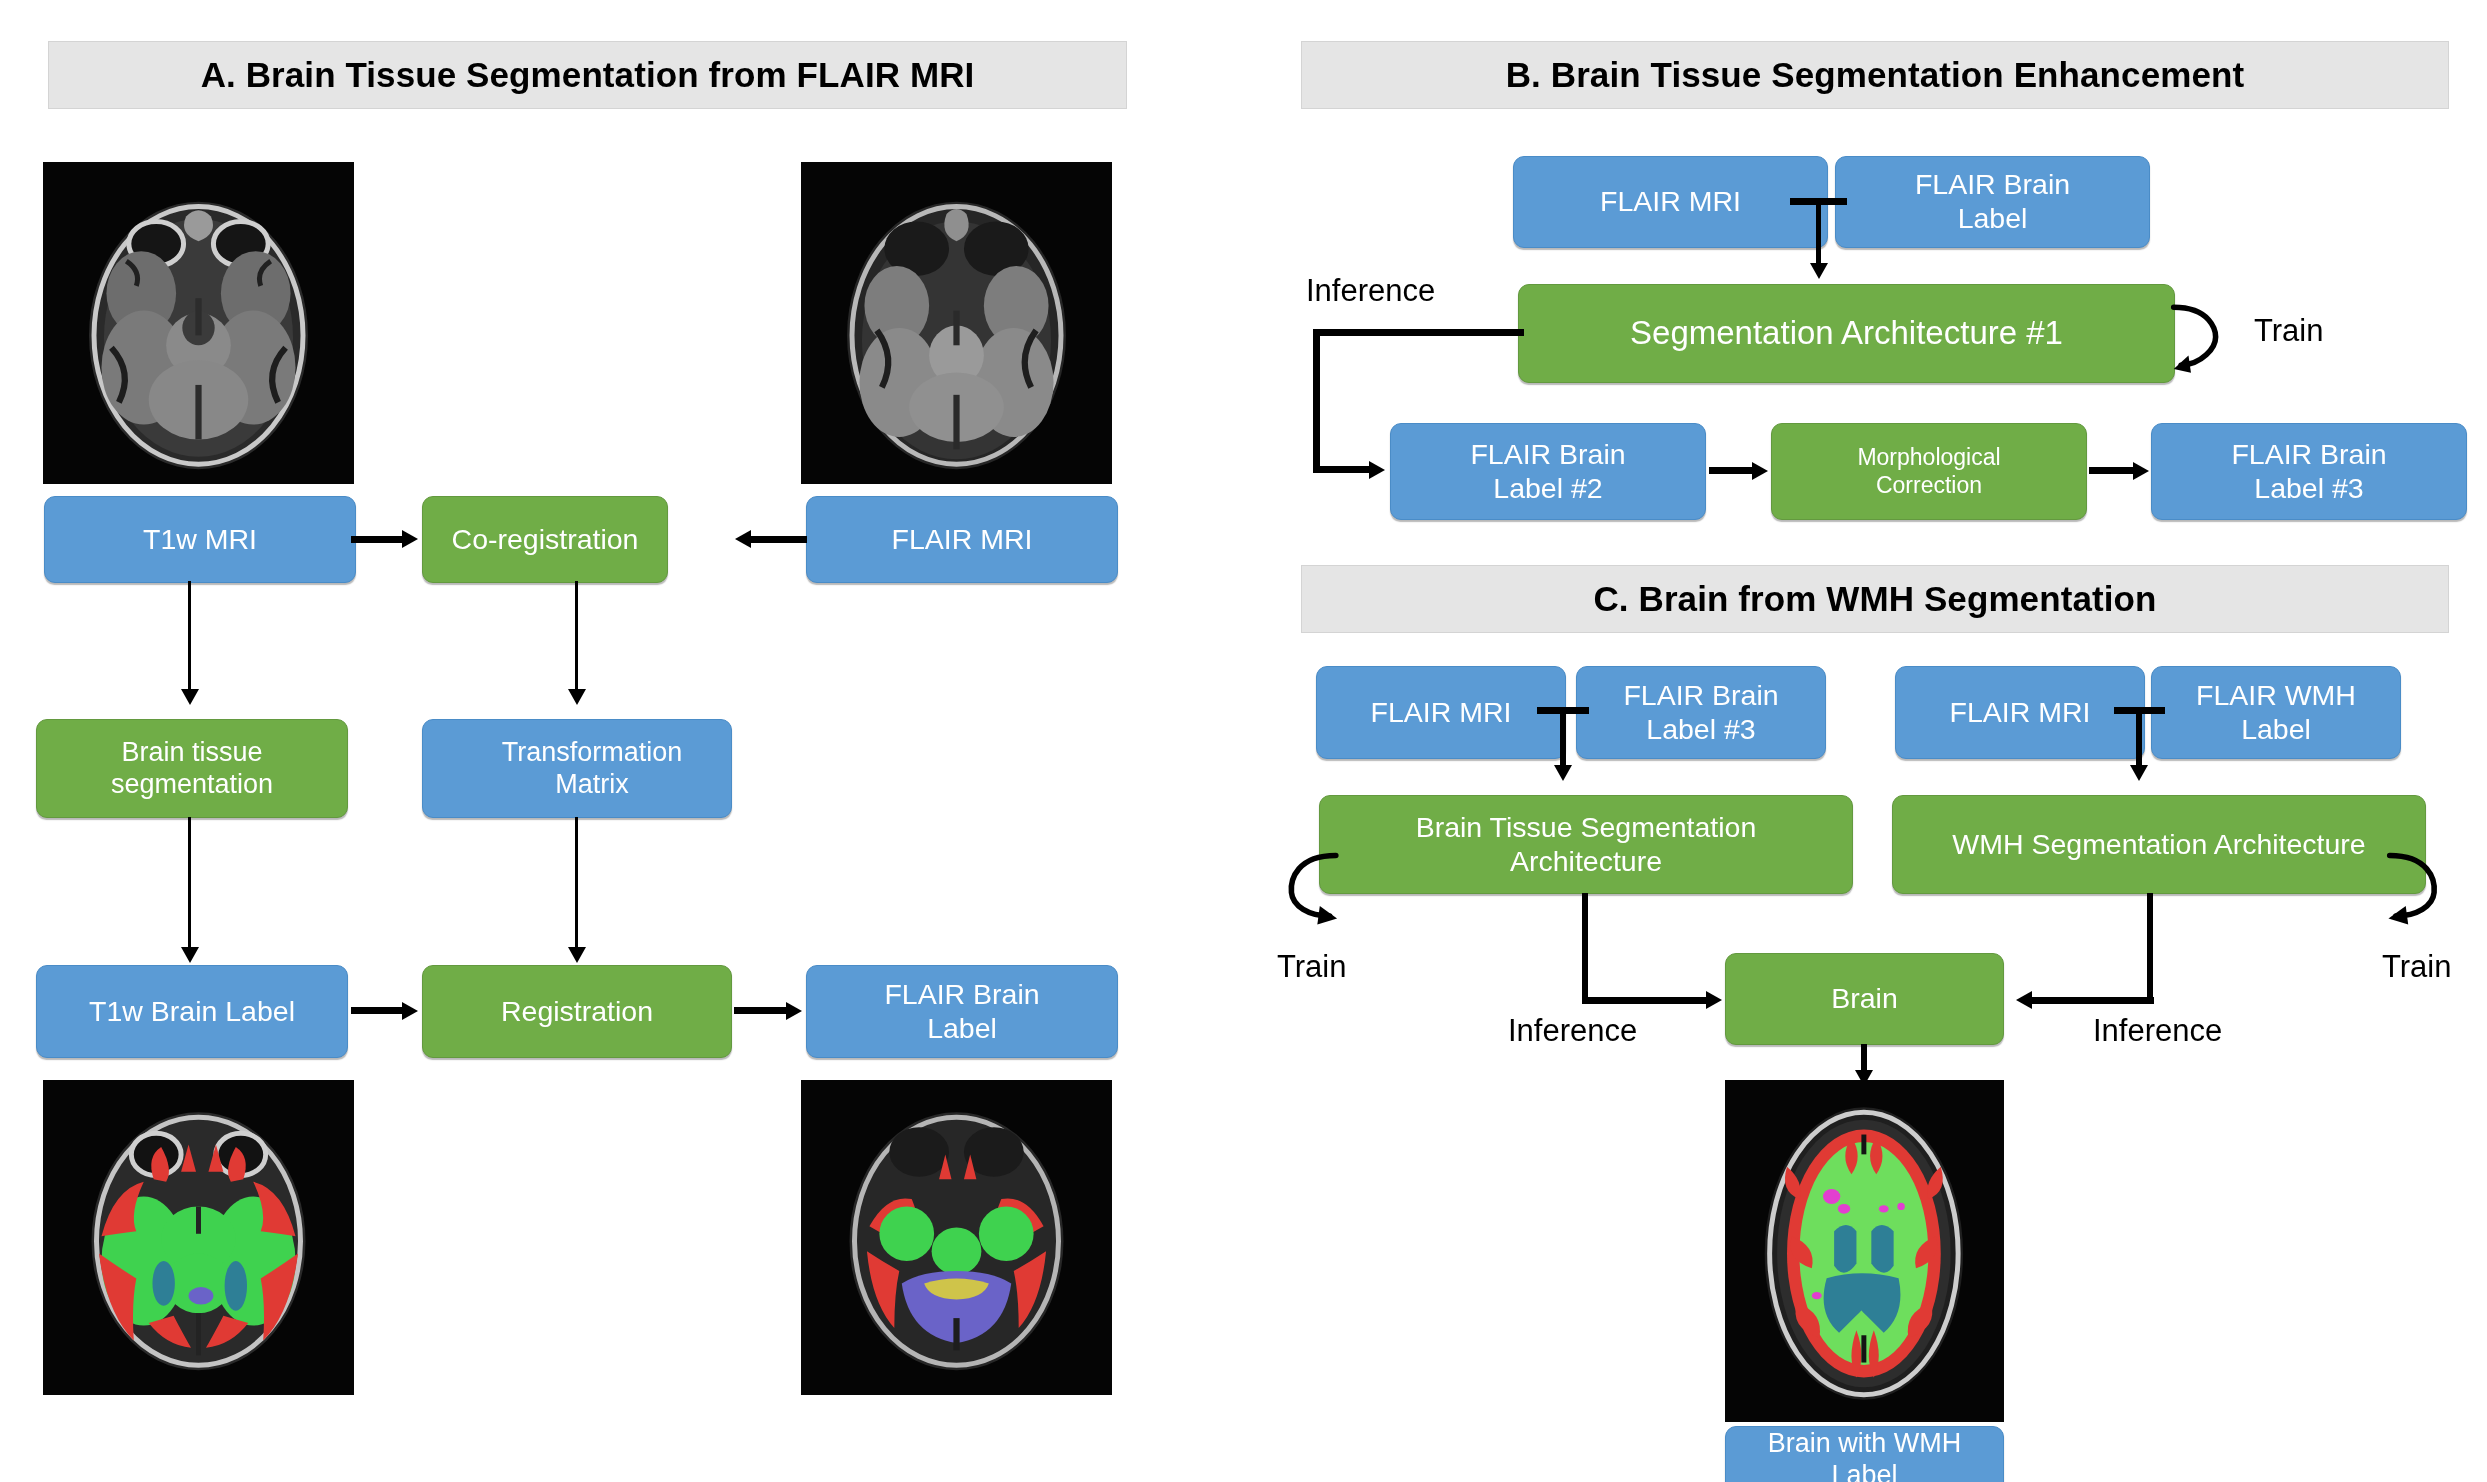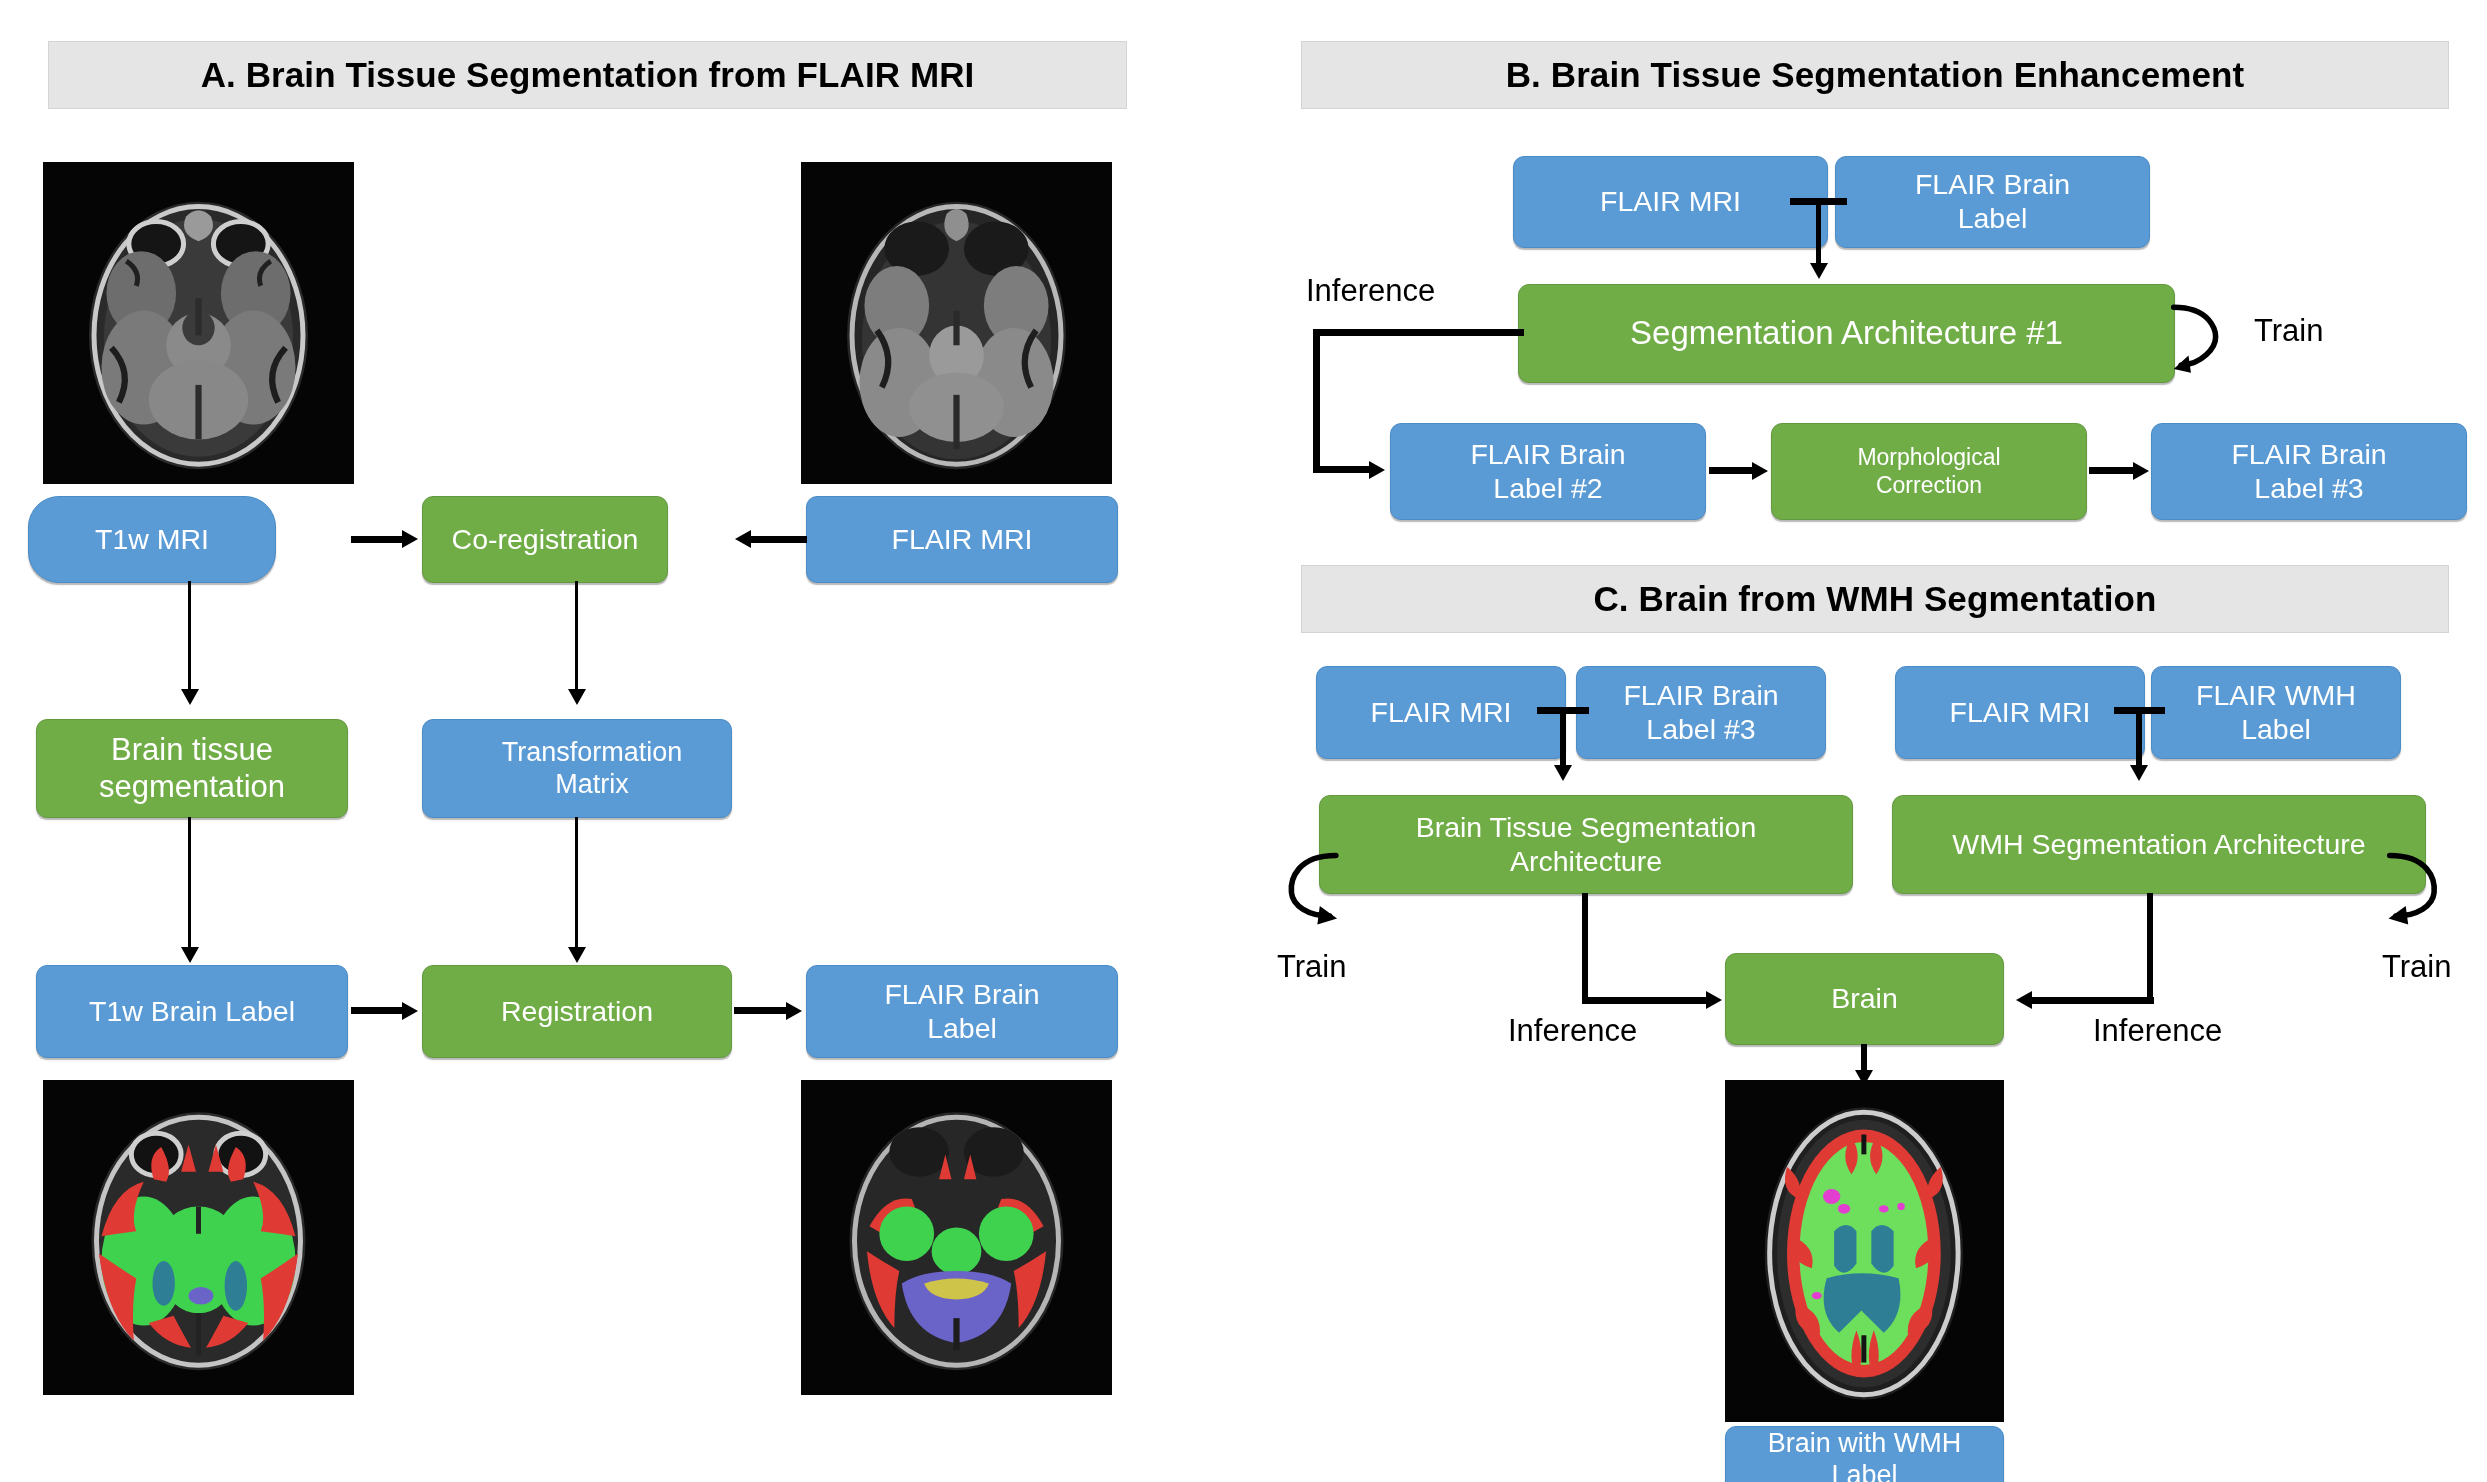--- a/index.html
+++ b/index.html
@@ -132,37 +132,37 @@
       <ellipse cx="0" cy="16" rx="22" ry="24" fill="#9a9a9a"></ellipse>
       <ellipse cx="0" cy="58" rx="38" ry="28" fill="#909090"></ellipse>
       <path d="M-64,-4 q16,22 4,46" fill="none" stroke="#1e1e1e" stroke-width="5"></path>
       <path d="M64,-4 q-16,22 -4,46" fill="none" stroke="#1e1e1e" stroke-width="5"></path>
       <path d="M0,-20 l0,28" stroke="#2a2a2a" stroke-width="5"></path>
       <path d="M0,48 l0,44" stroke="#2a2a2a" stroke-width="5"></path>
     </g>
   </svg>
 </div>
 
-<div class="box blue" style="left:28px;top:496px;width:248px;height:87px;font-size:28.5px;border-radius:31px;">T1w MRI</div>
+<div class="box blue" style="left:44px;top:496px;width:312px;height:87px;font-size:28.5px;">T1w MRI</div>
 <div class="box green" style="left:422px;top:496px;width:246px;height:87px;font-size:28.5px;">Co-registration</div>
 <div class="box blue" style="left:806px;top:496px;width:312px;height:87px;font-size:28.5px;">FLAIR MRI</div>
 
 <div class="hline thick" style="left:351px;top:536px;width:53px;"></div>
 <div class="arrow-right" style="left:402px;top:530px;"></div>
 
 <div class="hline thick" style="left:751px;top:536px;width:56px;"></div>
 <div class="arrow-left" style="left:735px;top:530px;"></div>
 
 <div class="vline" style="left:188px;top:581px;width:3.1px;height:113px;"></div>
 <div class="arrow-down" style="left:181px;top:689px;"></div>
 
 <div class="vline" style="left:575px;top:581px;width:3.1px;height:113px;"></div>
 <div class="arrow-down" style="left:568px;top:689px;"></div>
 
-<div class="box green" style="left:36px;top:719px;width:312px;height:99px;font-size:31px;">Brain tissue
+<div class="box green" style="left:36px;top:719px;width:312px;height:99px;font-size:27px;">Brain tissue
 segmentation</div>
 <div class="box blue" style="left:422px;top:719px;width:310px;height:99px;font-size:27px;padding-left:35px;">Transformation
 Matrix</div>
 
 <div class="vline" style="left:188px;top:817px;width:3.1px;height:135px;"></div>
 <div class="arrow-down" style="left:181px;top:947px;"></div>
 
 <div class="vline" style="left:575px;top:817px;width:3.1px;height:135px;"></div>
 <div class="arrow-down" style="left:568px;top:947px;"></div>
 

